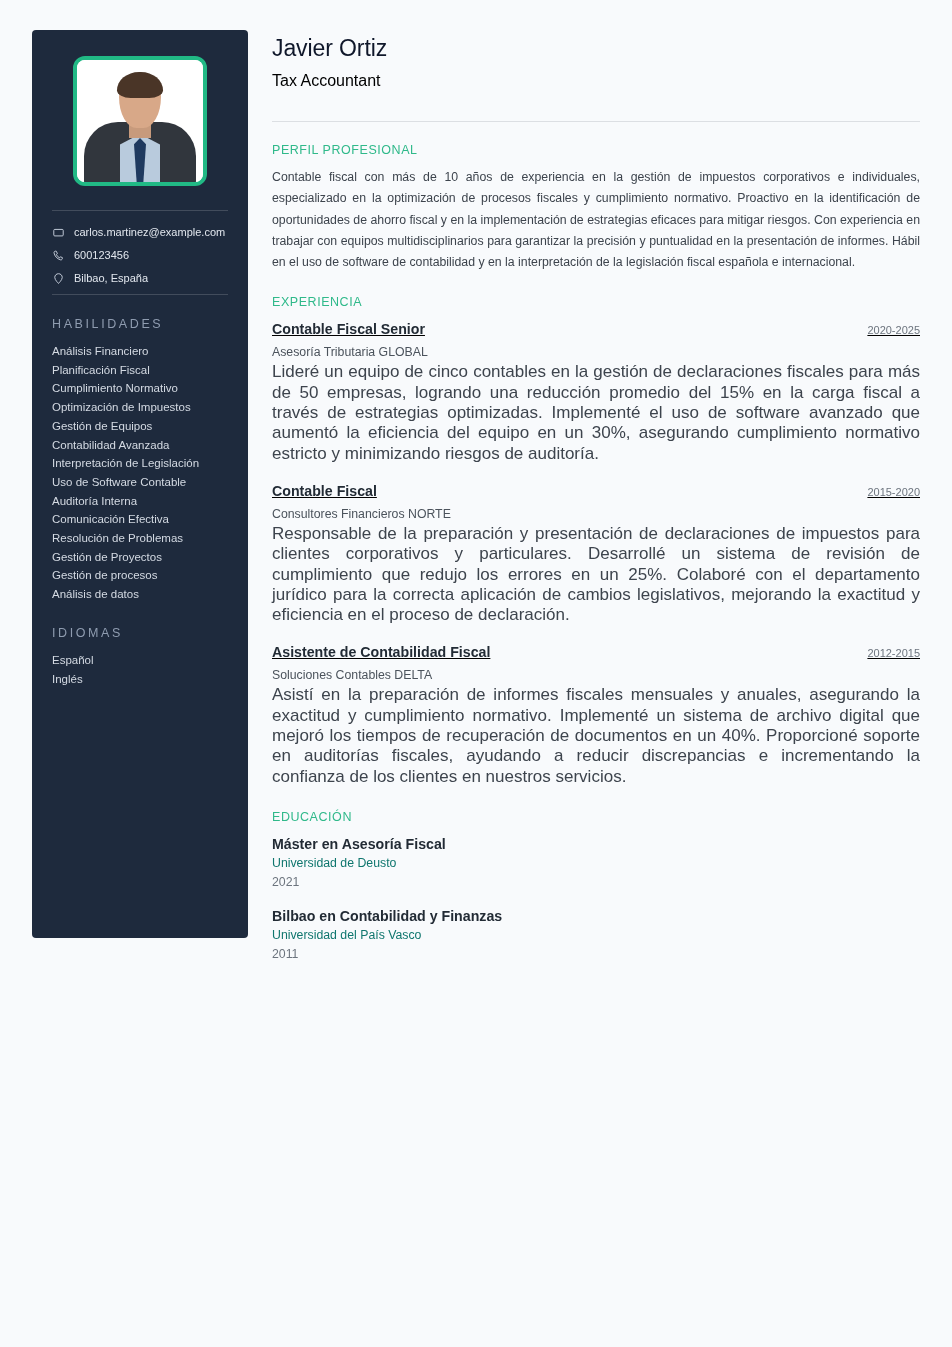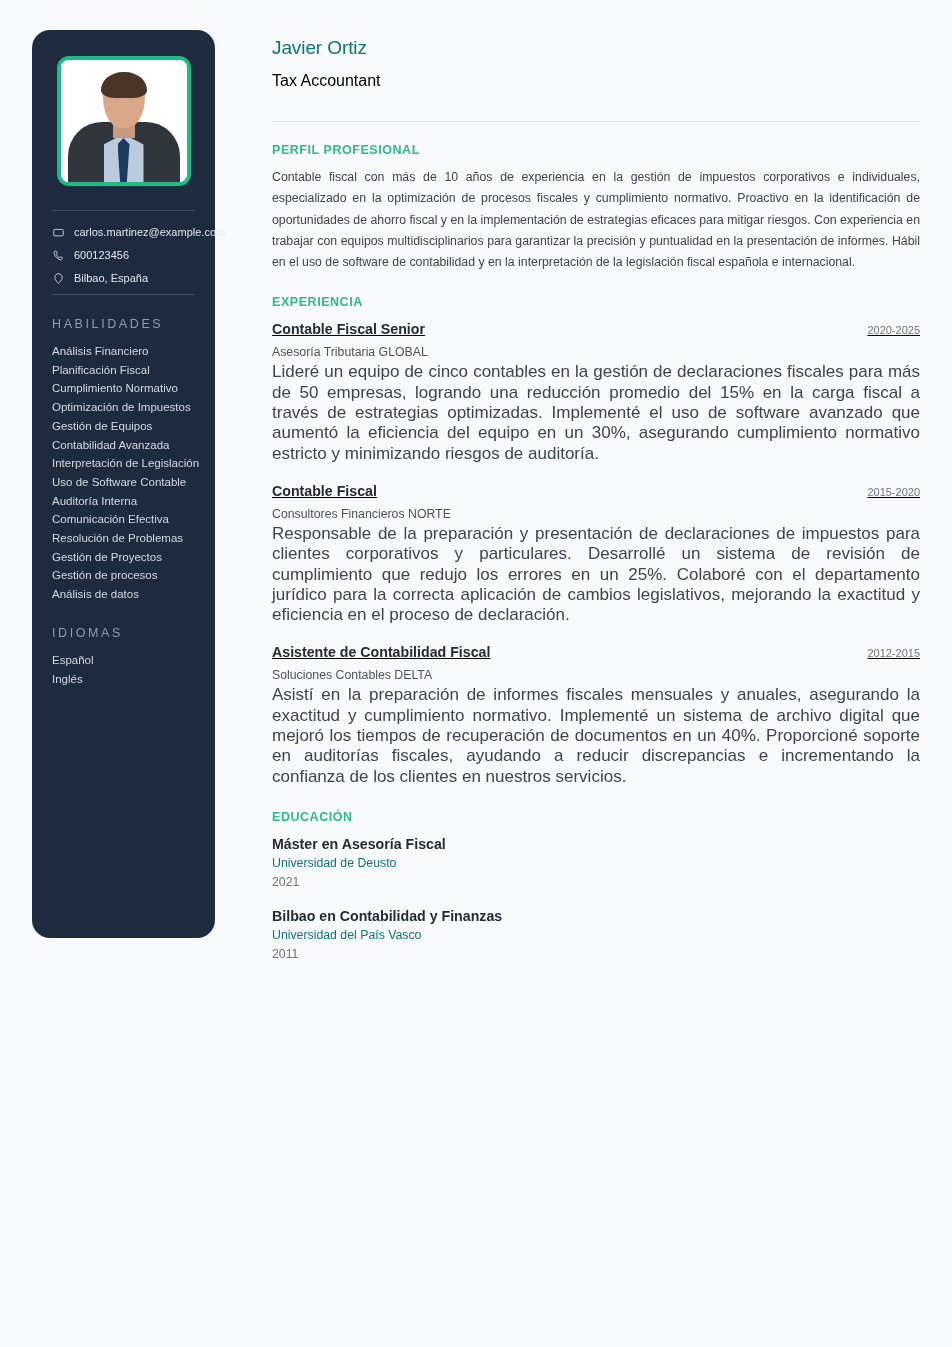--- a/index.html
+++ b/index.html
@@ -18,24 +18,24 @@
     height: 1347px;
     background: #f8fafc;
     overflow: hidden;
   }
 
   
   .sidebar {
     position: absolute;
     left: 32px;
     top: 30px;
-    width: 183px;
+    width: 216px;
     height: 908px;
     background: #1e2a3d;
-    border-radius: 18px;
+    border-radius: 4px;
     padding: 26px 18px 0 18px;
   }
 
   .photo-frame {
     width: 134px;
     height: 130px;
     margin: 0 auto;
     border: 4px solid #21b985;
     border-radius: 12px;
     background: #ffffff;
@@ -153,42 +153,42 @@
 
   
   .main {
     position: absolute;
     left: 272px;
     top: 30px;
     width: 648px;
   }
 
   .name {
-    font-size: 19px;
+    font-size: 23px;
     font-weight: normal;
-    color: #0f766e;
+    color: #0f172a;
     line-height: 36px;
     letter-spacing: -0.1px;
   }
   .role {
     font-size: 16px;
     color: #000000;
     margin-top: 4px;
     line-height: 22px;
   }
 
   .top-rule {
     height: 1px;
     background: #dcdfe3;
     margin: 29px 0 21px 0;
   }
 
   .sec-head {
     font-size: 12.5px;
-    font-weight: bold;
+    font-weight: normal;
     color: #2fb98a;
     letter-spacing: 0.55px;
     margin-bottom: 10px;
   }
 
   .profile-text {
     font-size: 12.3px;
     line-height: 21.3px;
     color: #3d444d;
     text-align: justify;

